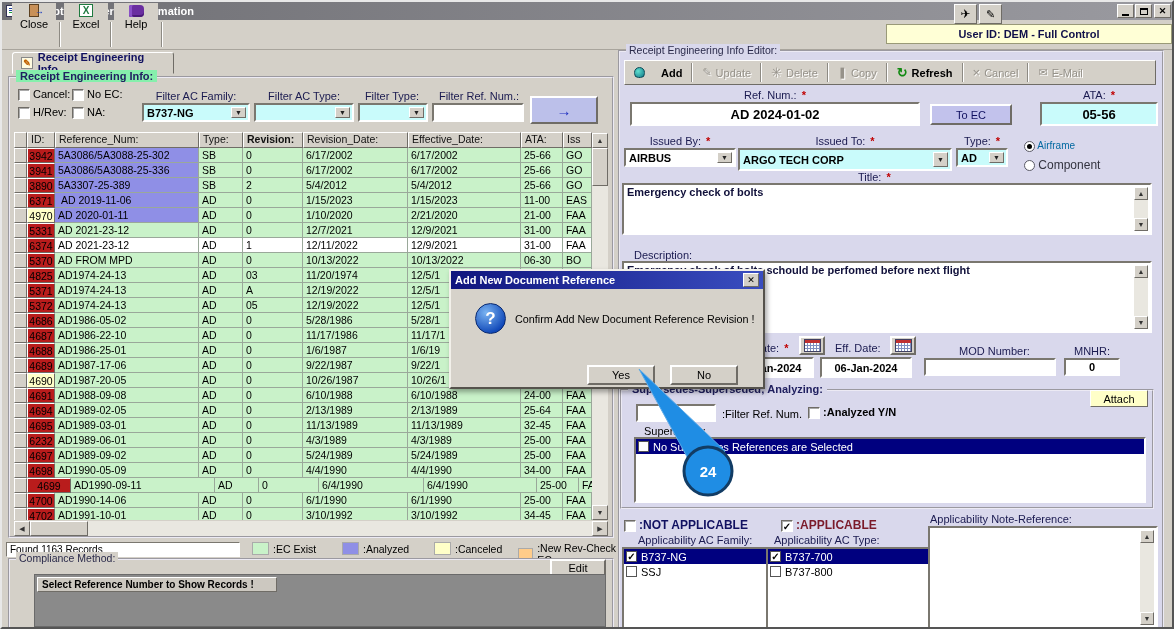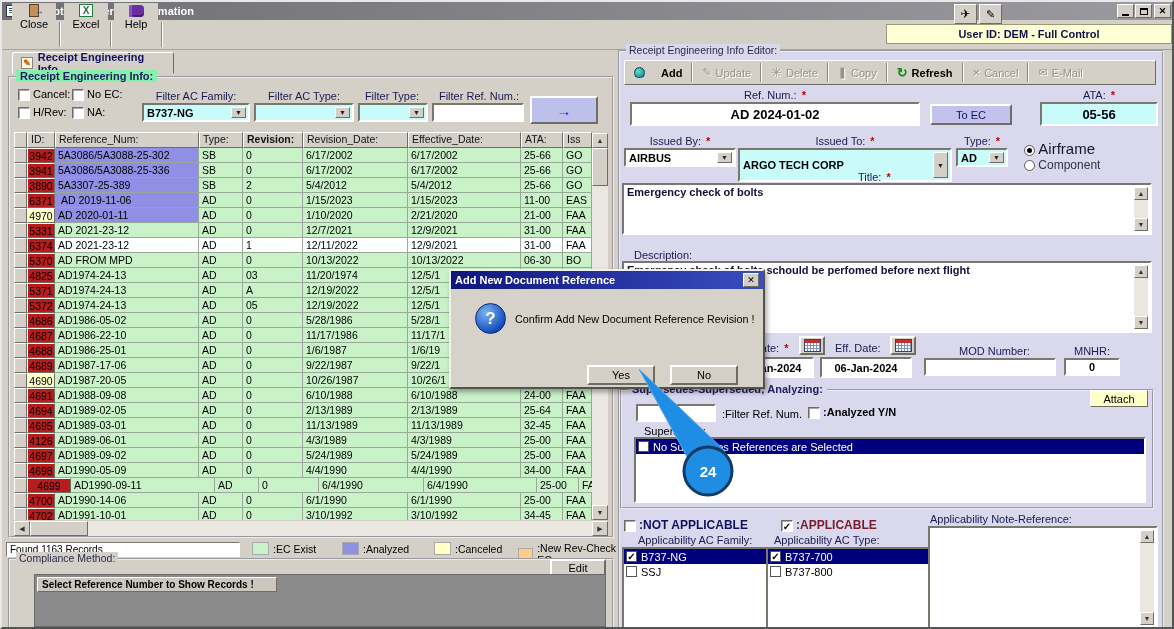--- a/index.html
+++ b/index.html
@@ -410,21 +410,21 @@
           <div class="gcell bg-ec" style="width: 144px;">AD1989-03-01</div>
           <div class="gcell bg-ec" style="width: 44px;">AD</div>
           <div class="gcell bg-ec" style="width: 60px;">0</div>
           <div class="gcell bg-ec" style="width: 105px;">11/13/1989</div>
           <div class="gcell bg-ec" style="width: 113px;">11/13/1989</div>
           <div class="gcell bg-ec" style="width: 42px;">32-45</div>
           <div class="gcell bg-ec" style="width: 29px;">FAA</div>
         </div>
         <div class="grow">
           <div class="gcell gmargin"></div>
-          <div class="gcell gid" style="width: 28px;">4126</div>
+          <div class="gcell gid" style="width: 28px;">6232</div>
           <div class="gcell bg-ec" style="width: 144px;">AD1989-06-01</div>
           <div class="gcell bg-ec" style="width: 44px;">AD</div>
           <div class="gcell bg-ec" style="width: 60px;">0</div>
           <div class="gcell bg-ec" style="width: 105px;">4/3/1989</div>
           <div class="gcell bg-ec" style="width: 113px;">4/3/1989</div>
           <div class="gcell bg-ec" style="width: 42px;">25-00</div>
           <div class="gcell bg-ec" style="width: 29px;">FAA</div>
         </div>
         <div class="grow">
           <div class="gcell gmargin"></div>
@@ -575,29 +575,29 @@
       <span style="flex:1; text-align:center;">05-56</span>
     </div>
 
   <div class="abs label ctr" style="left:622px; top:133px; width:112px;"><span>Issued By:</span><span class="req">*</span></div>
   <div class="abs label ctr" style="left:736px; top:133px; width:214px;"><span>Issued To:</span><span class="req">*</span></div>
   <div class="abs label ctr" style="left:944px; top:133px; width:72px;"><span>Type:</span><span class="req">*</span></div>
   <div class="abs field bold" style="left:622px; top:146px; width:112px; height:19px;">
     <span>AIRBUS</span>
       <span class="ddbtn">▼</span>
   </div>
-  <div class="abs field cyan bold" style="left:736px; top:146px; width:214px; height:34px;">
+  <div class="abs field cyan bold" style="left:736px; top:146px; width:214px; height:23px;">
     <span>ARGO TECH CORP</span>
       <span class="ddbtn">▼</span>
   </div>
   <div class="abs field cyan bold" style="left:954px; top:146px; width:52px; height:19px;">
     <span>AD</span>
       <span class="ddbtn">▼</span>
   </div>
-  <div class="abs" style="left:1022px; top:138px; font-size:15px; color:#0f172a;"><span class="radio on"></span> <span>Airframe</span></div>
+  <div class="abs" style="left:1022px; top:138px; font-size:10px; color:#0369a1;"><span class="radio on"></span> <span>Airframe</span></div>
   <div class="abs" style="left:1022px; top:156px; font-size:12px; color:#33333f;"><span class="radio"></span> <span>Component</span></div>
 
   <div class="abs label" style="left:856px; top:169px;"><span>Title:</span><span class="req">*</span></div>
   <div class="abs field" style="left:620px; top:181px; width:530px; height:52px; align-items:flex-start; padding:1px 18px 1px 3px;">
     <span class="bold" style="color:#10103a;">Emergency check of bolts</span>
     <span class="vscroll">
         <span class="up sbtn">▲</span>
         <span class="dn sbtn">▼</span>
       </span>
   </div>

